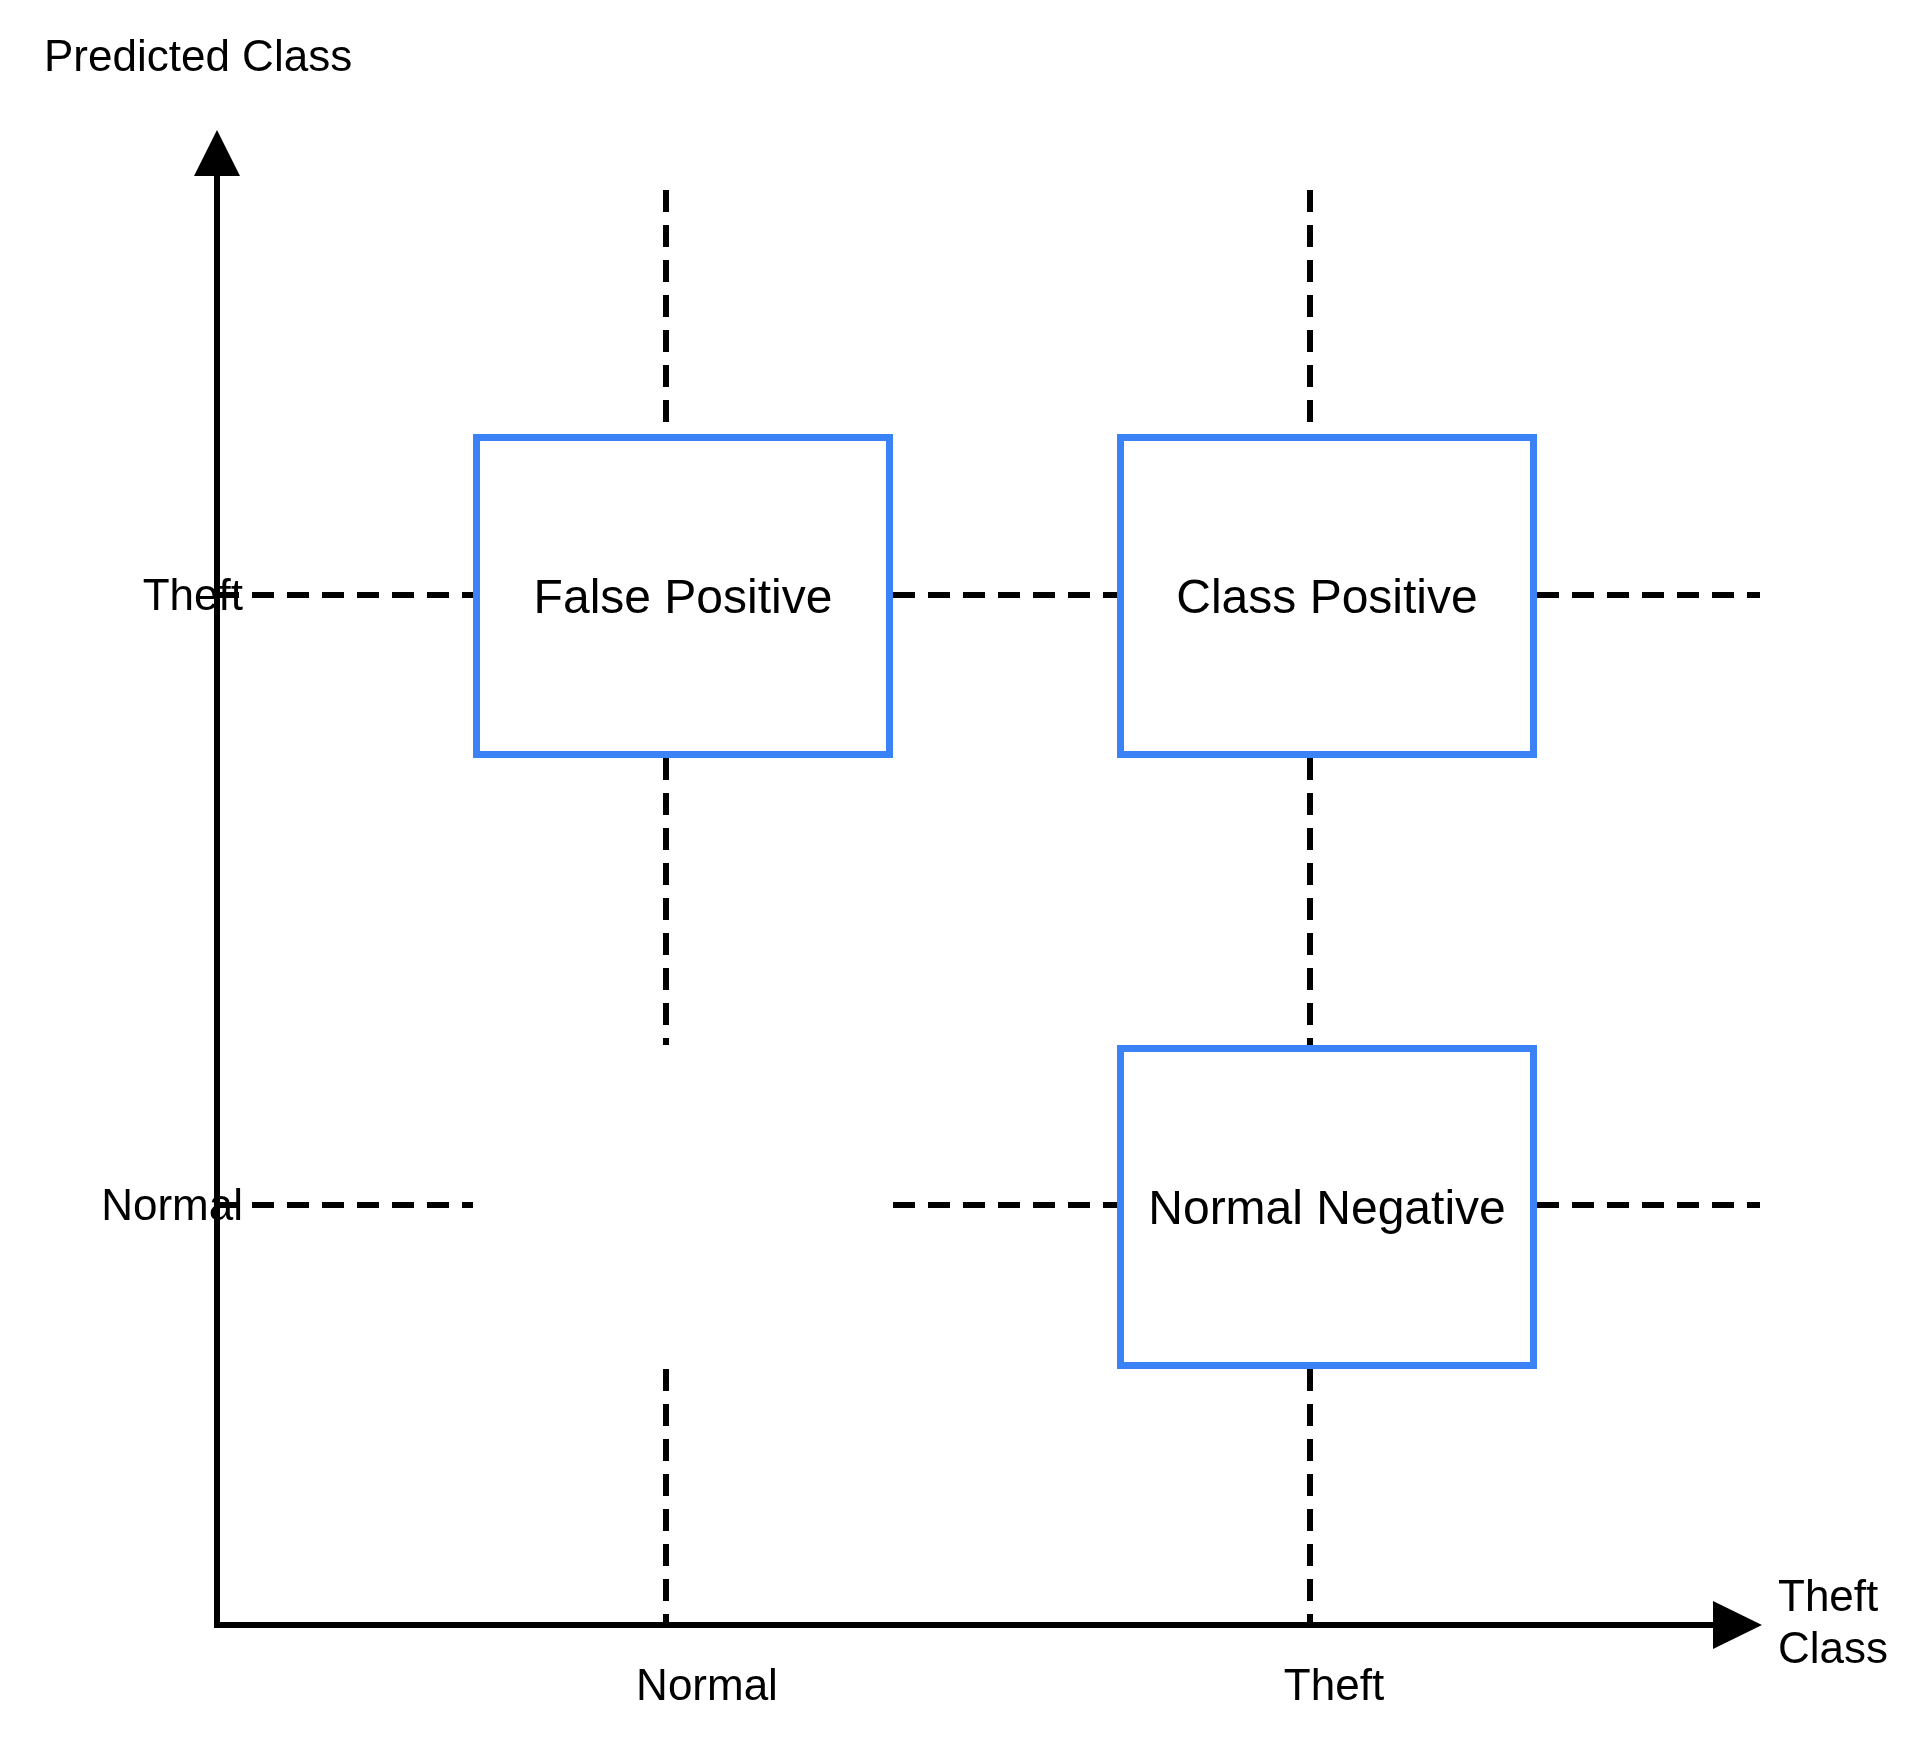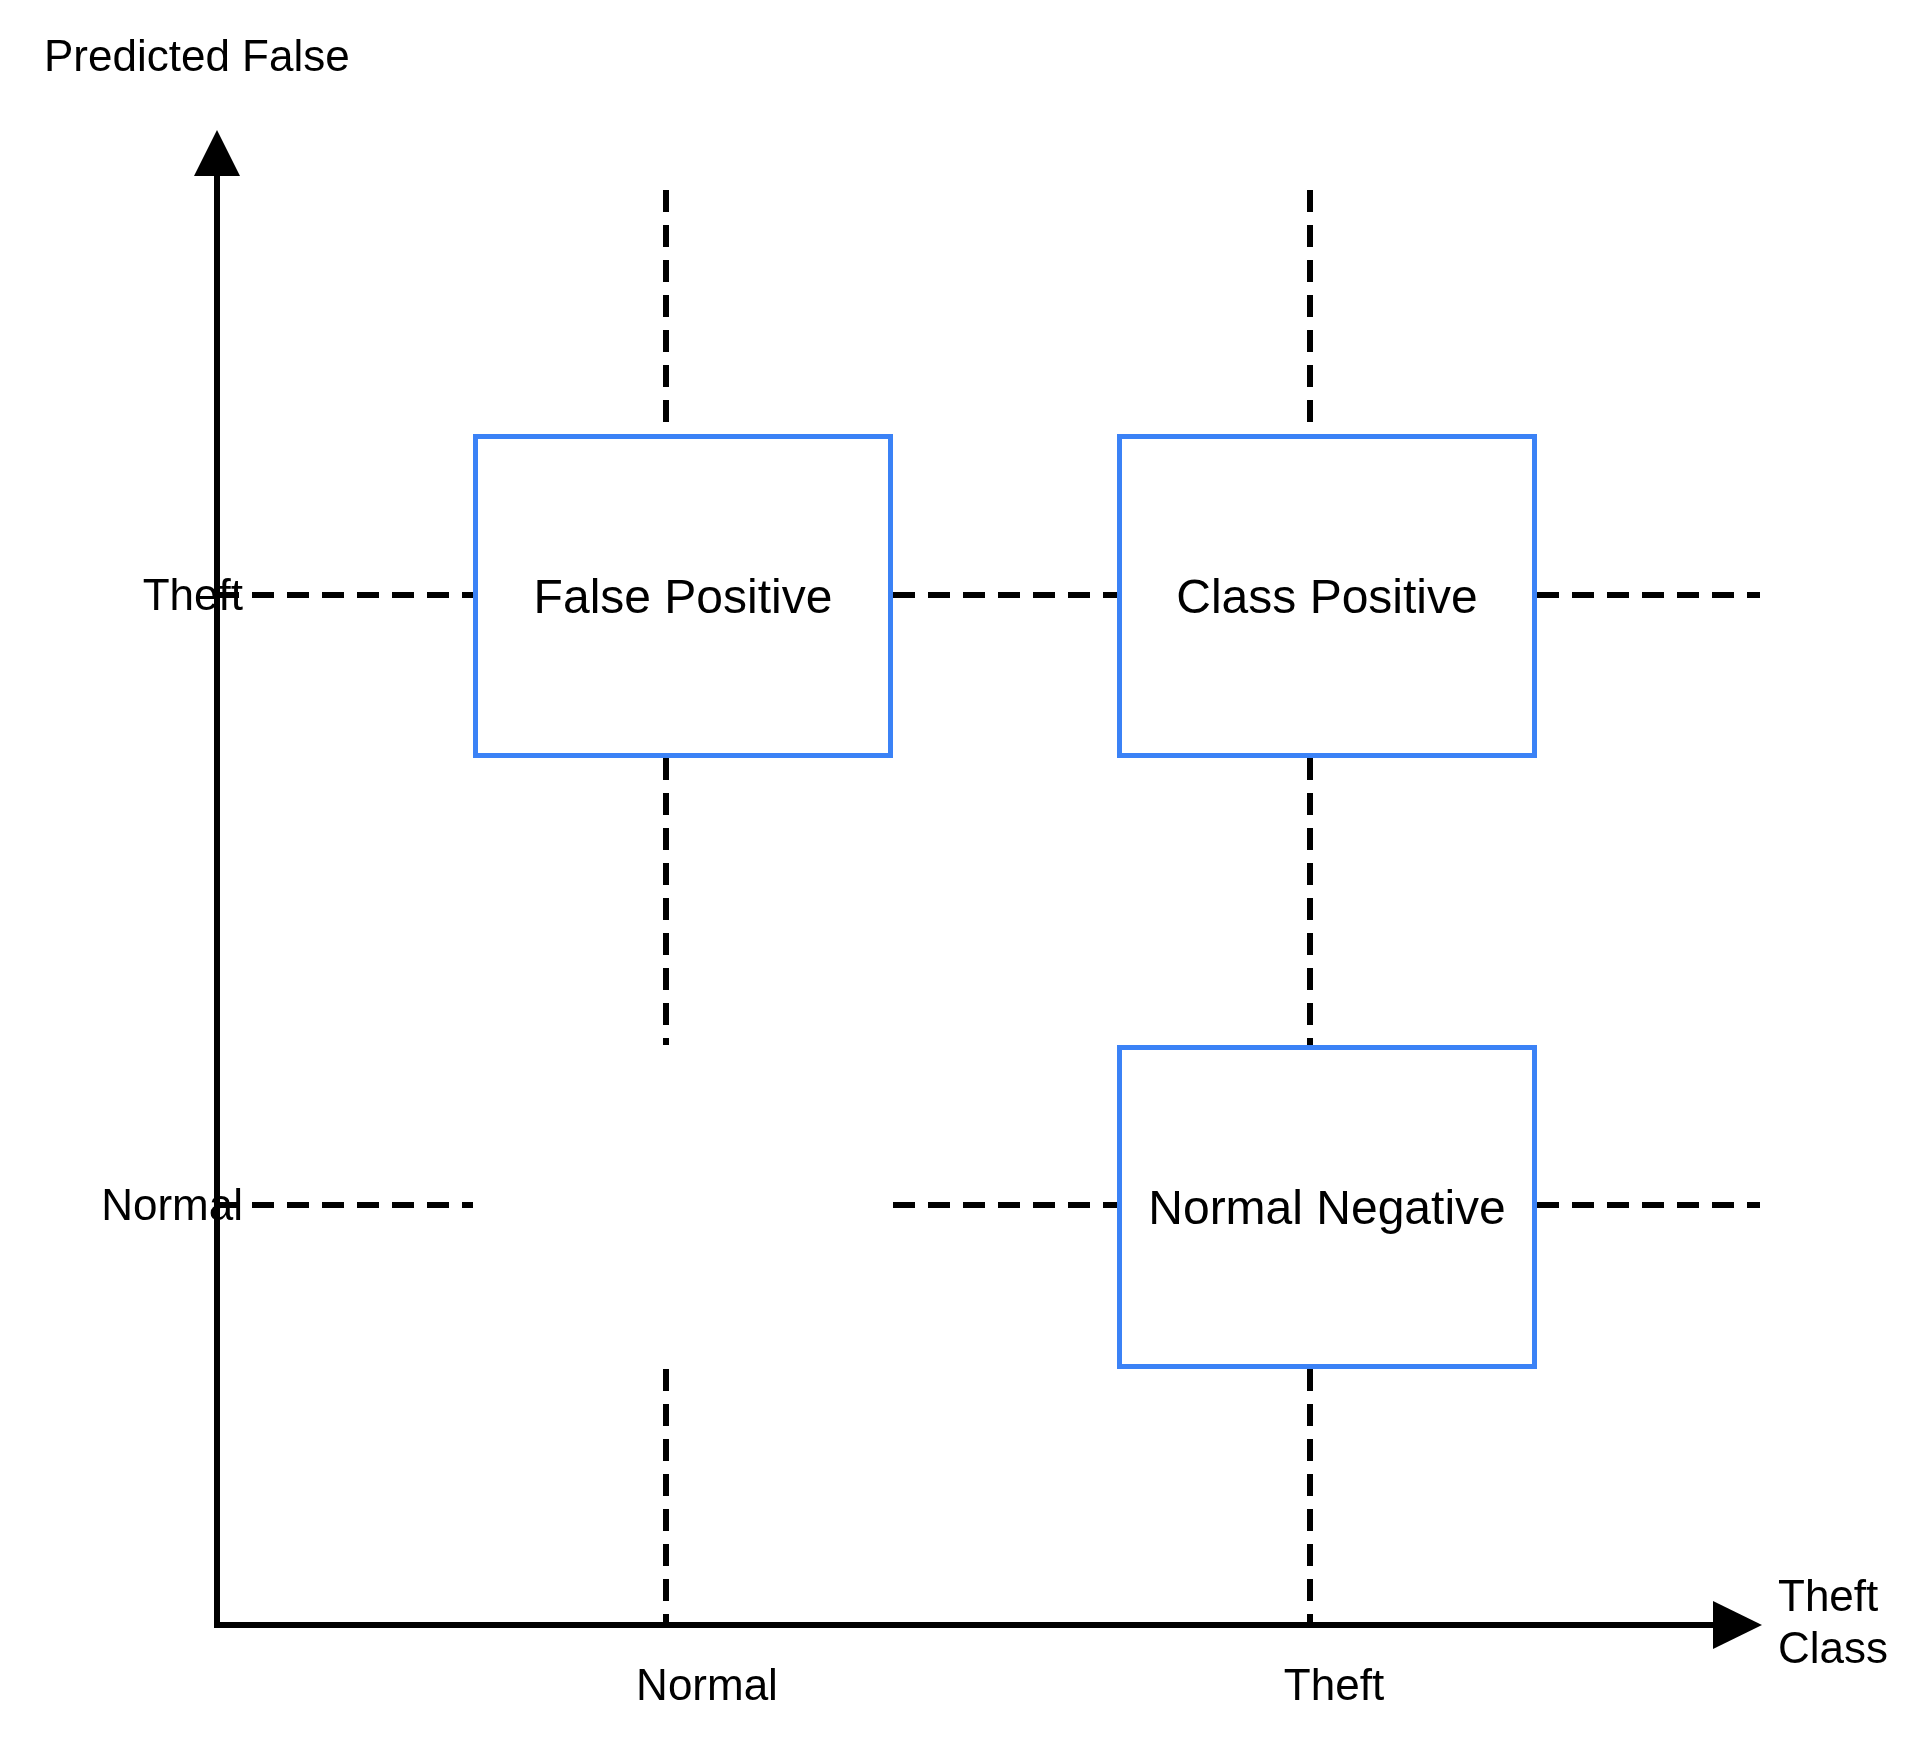--- a/index.html
+++ b/index.html
@@ -60,21 +60,21 @@
     top: 0;
     width: 1931px;
     height: 1751px;
     pointer-events: none;
   }
 
   
   .quadrant-box {
     position: absolute;
     box-sizing: border-box;
-    border: 5px solid #3b82f6;
+    border: 7px solid #3b82f6;
     background: #ffffff;
     display: flex;
     align-items: center;
     justify-content: center;
   }
   .quadrant-label {
     font-size: 48px;
     color: #000000;
     white-space: nowrap;
     text-align: center;
@@ -84,21 +84,21 @@
   #box-false-positive { left: 473px; top: 434px;  width: 420px; height: 324px; }
   #box-true-positive  { left: 1117px; top: 434px; width: 420px; height: 324px; }
   #box-true-negative  { left: 473px; top: 1045px; width: 420px; height: 324px; }
   #box-false-negative { left: 1117px; top: 1045px;width: 420px; height: 324px; }
 </style>
 </head>
 <body>
 
 <div id="canvas">
 
-  <div class="axis-title" id="predicted-class-title">Predicted False</div>
+  <div class="axis-title" id="predicted-class-title">Predicted Class</div>
 
   <div class="axis-title" id="actual-class-title">Theft
 Class</div>
 
   <svg id="axes-layer" viewBox="0 0 1931 1751">
 
     <line x1="217" y1="170" x2="217" y2="1625" stroke="#000000" stroke-width="6"></line>
 
     <polygon points="217,130 240,176 194,176" fill="#000000"></polygon>
 

